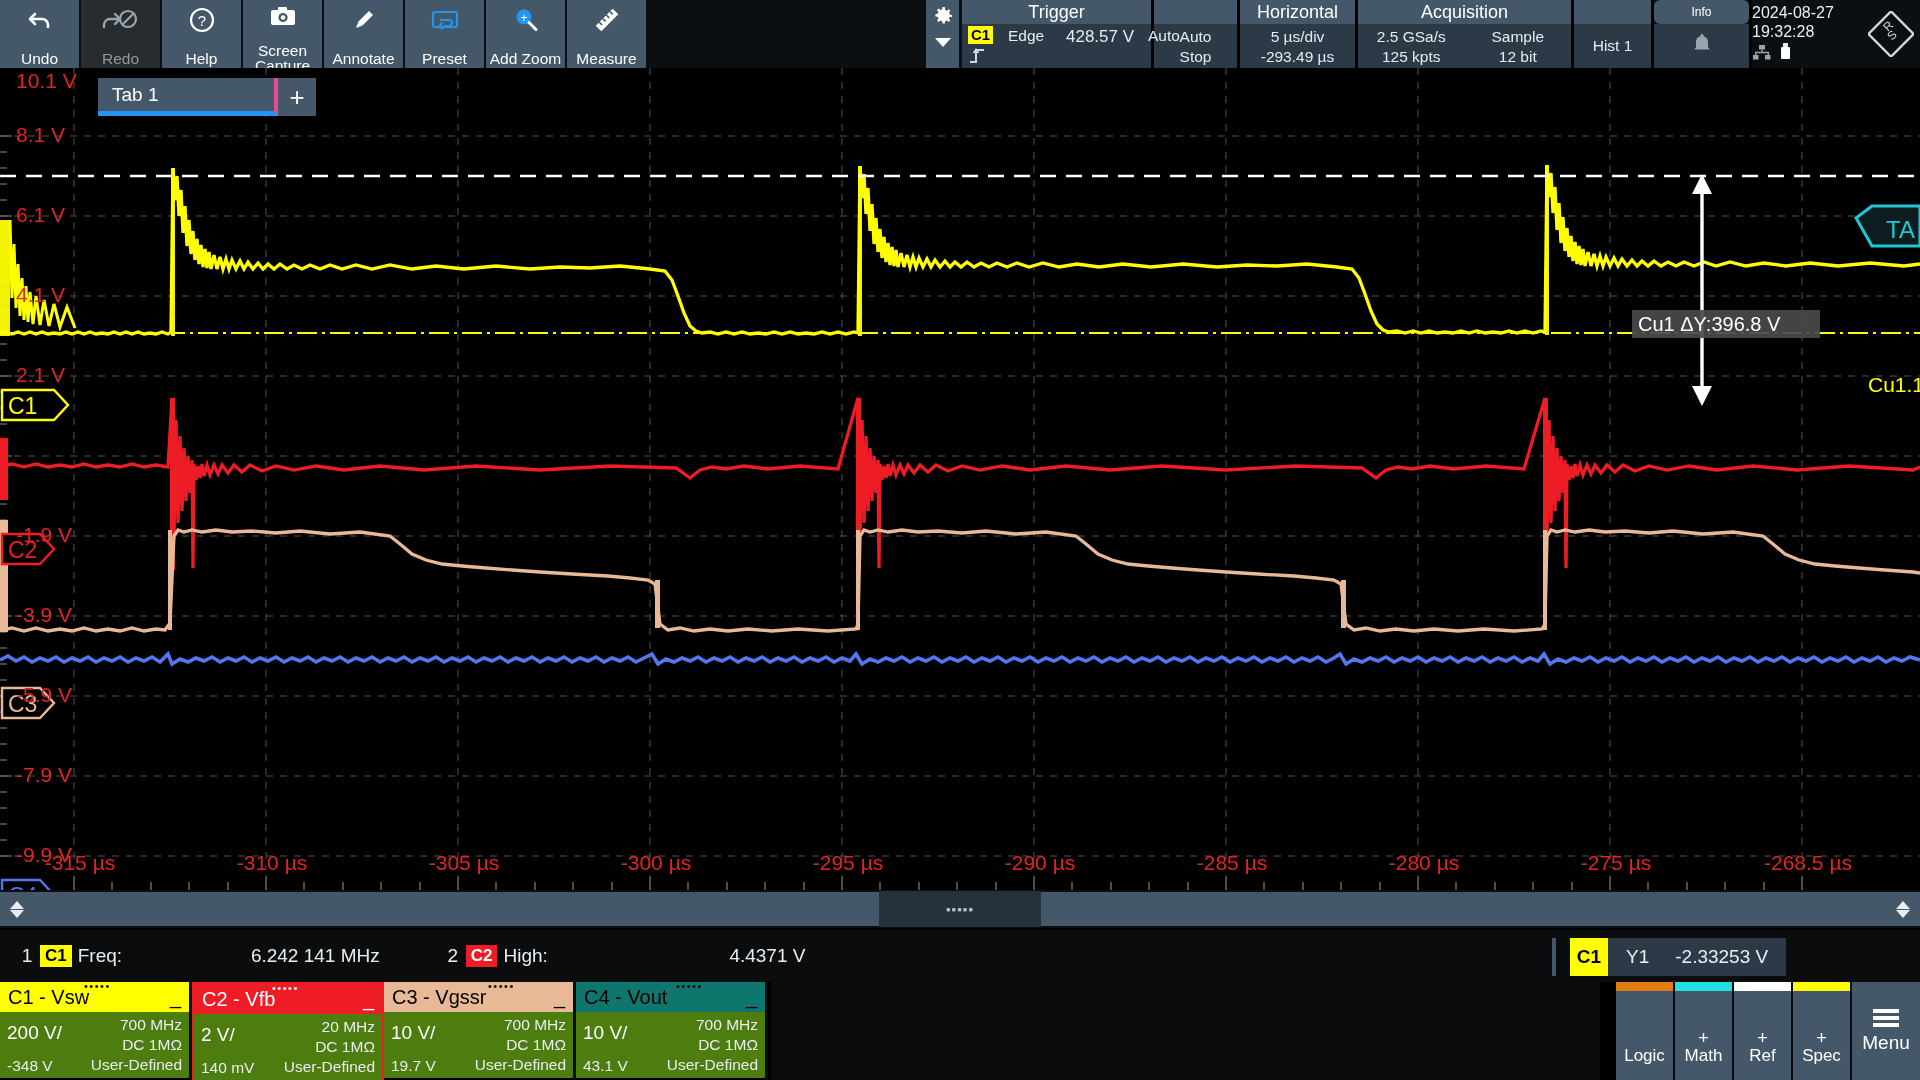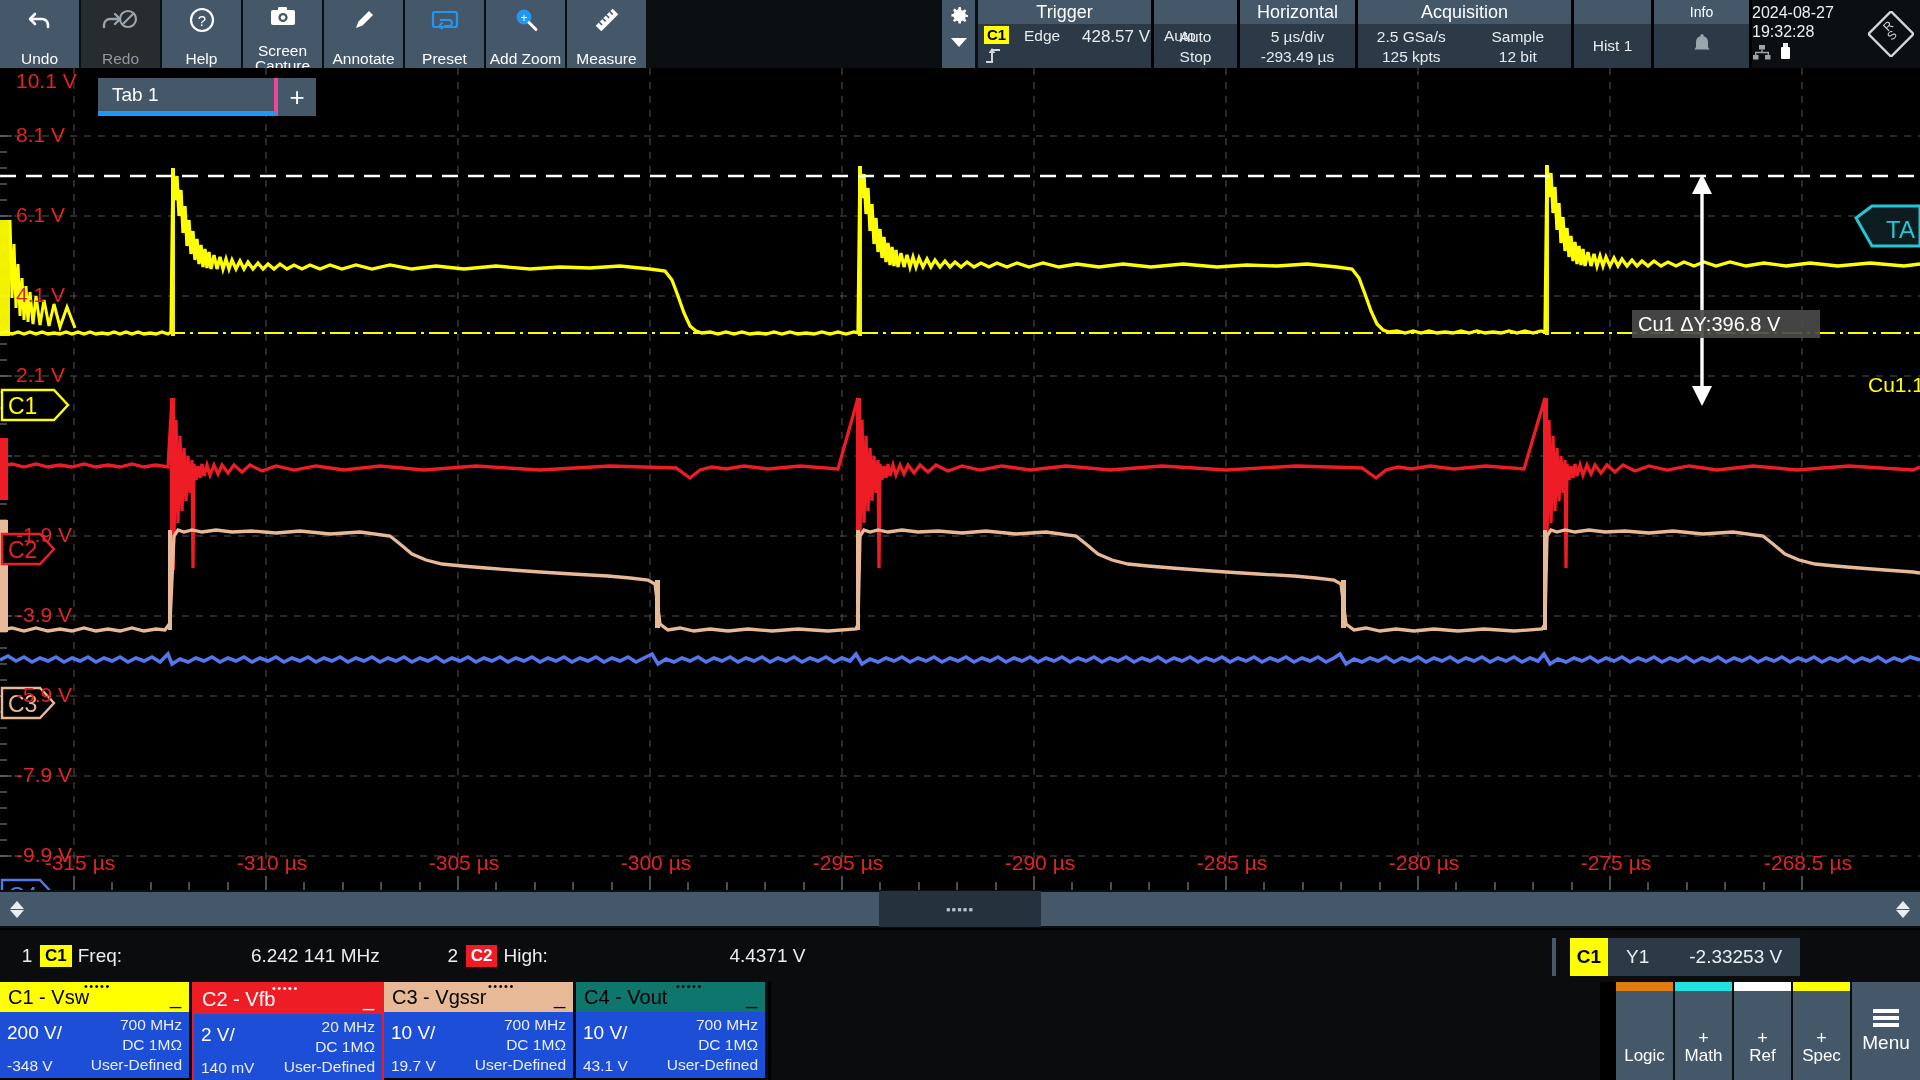--- a/index.html
+++ b/index.html
@@ -45,21 +45,21 @@
     color: #e6ebef; font-size: 15.5px;
   }
   .hcol { display:flex; flex-direction:column; justify-content:space-around; padding: 2px 0; }
   .hcol > div { text-align:center; line-height: 19px; }
 
   .trigch {
     background: #ffff00; color: #000; font-size: 15px; font-weight: bold;
     padding: 0 3px; line-height:18px; display:inline-block;
   }
 
-  .infoPanelTitle { background:#44586a; color:#fff; font-size:14px; text-align:center; height:24px; line-height:24px;}
+  .infoPanelTitle { background:#44586a; color:#fff; font-size:12px; text-align:center; height:24px; line-height:24px;border-radius:6px;}
   .infoBody { background:#2c3a47; flex:1; display:flex; align-items:center; justify-content:center;}
 
   .dtbody { background:#0c0f11; flex:1; display:flex; flex-direction:column; align-items:flex-start; justify-content:center; }
 
   
   .tabstrip {
     position: absolute; top: 78px; left: 98px; height: 38px;
     display: flex; z-index: 20;
   }
   .tab {
@@ -109,30 +109,30 @@
   .meas-val { min-width: 170px; text-align:right; }
 
   .cursorbox {
     position:absolute; top:938px; left:1552px; height:38px;
     display:flex; align-items:stretch; border-left: 4px solid #44586a;
     padding-left: 14px;
   }
   .cursor-ch { background:#ffff00; color:#000; font-size:19px; font-weight:bold;
                width:38px; display:flex;align-items:center;justify-content:center;}
   .cursor-body { background:#2c3a47; color:#e9eef2; font-size:19px;
-               display:flex; align-items:center; gap:40px; padding:0 18px;}
+               display:flex; align-items:center; gap:26px; padding:0 18px;}
 
   
   .chanrow { position:absolute; top:982px; left:0; height:98px; display:flex; }
   .chbox { width: 192px; height: 98px; border-right:3px solid #0a0c0d; position:relative; }
   .chbox.sel { border: 2px solid #ee1c25; }
   .chhdr { height:30px; display:flex; align-items:center; justify-content:space-between;
            padding: 0 8px; font-size: 20px; position:relative; }
   .chhdr .dots { position:absolute; font-size:11px; letter-spacing:1.5px; top:-2px; }
-  .chbody { height:66px; background:#1d4ed8; color:#e9eef2; position:relative; }
+  .chbody { height:66px; background:#4d7c0f; color:#e9eef2; position:relative; }
   .ch-scale { position:absolute; left:7px; top:4px; font-size:25px; color:#fff; }
   .ch-scale span { font-size:19px; }
   .ch-off { position:absolute; left:7px; bottom:3px; font-size:15.5px; }
   .ch-right { position:absolute; right:7px; top:3px; text-align:right; font-size:15.5px; line-height:20px;}
 
   
   .fnrow { position:absolute; top:982px; right:0; height:98px; display:flex; align-items:stretch; }
   .fnbtn { width: 59px; background:#44586a; color:#fff; border-right:2px solid #0a0c0d;
            display:flex; flex-direction:column; align-items:center; justify-content:flex-end;
            padding-bottom:14px; font-size:17px; position:relative; }
@@ -252,21 +252,21 @@
             <path fill="#fff" d="M12 8.2a3.8 3.8 0 1 0 0 7.6 3.8 3.8 0 0 0 0-7.6zm9 4.9v-2.2l-2.3-.4a7 7 0 0 0-.7-1.7l1.4-1.9-1.6-1.6-1.9 1.4a7 7 0 0 0-1.7-.7L13.8 3h-2.2l-.4 2.3a7 7 0 0 0-1.7.7L7.6 4.6 6 6.2l1.4 1.9a7 7 0 0 0-.7 1.7L4.4 10.2v2.2l2.3.4c.16.6.4 1.17.7 1.7l-1.4 1.9 1.6 1.6 1.9-1.4c.53.3 1.1.54 1.7.7l.4 2.3h2.2l.4-2.3c.6-.16 1.17-.4 1.7-.7l1.9 1.4 1.6-1.6-1.4-1.9c.3-.53.54-1.1.7-1.7z"></path>
           </svg>
       </span>
       <span>
         <svg width="20" height="14" viewBox="0 0 20 14">
             <path d="M2 3 L10 12 L18 3 Z" fill="#fff"></path>
           </svg>
       </span>
     </div>
 
-    <div class="hpanel" style="width:176px">
+    <div class="hpanel" style="width:192px">
       <div class="htitle">Trigger</div>
       <div class="hbody" style="position:relative">
         <div style="position:absolute;left:6px;top:2px">
           <span class="trigch">C1</span>
         </div>
         <div style="position:absolute;left:6px;top:22px">
           <svg width="20" height="18" viewBox="0 0 20 18">
               <path d="M2 16 H8 V4 H16" stroke="#cfd8de" stroke-width="2" fill="none"></path>
               <path d="M8 2 L4.6 7 H11.4 Z" fill="#cfd8de"></path>
             </svg>

